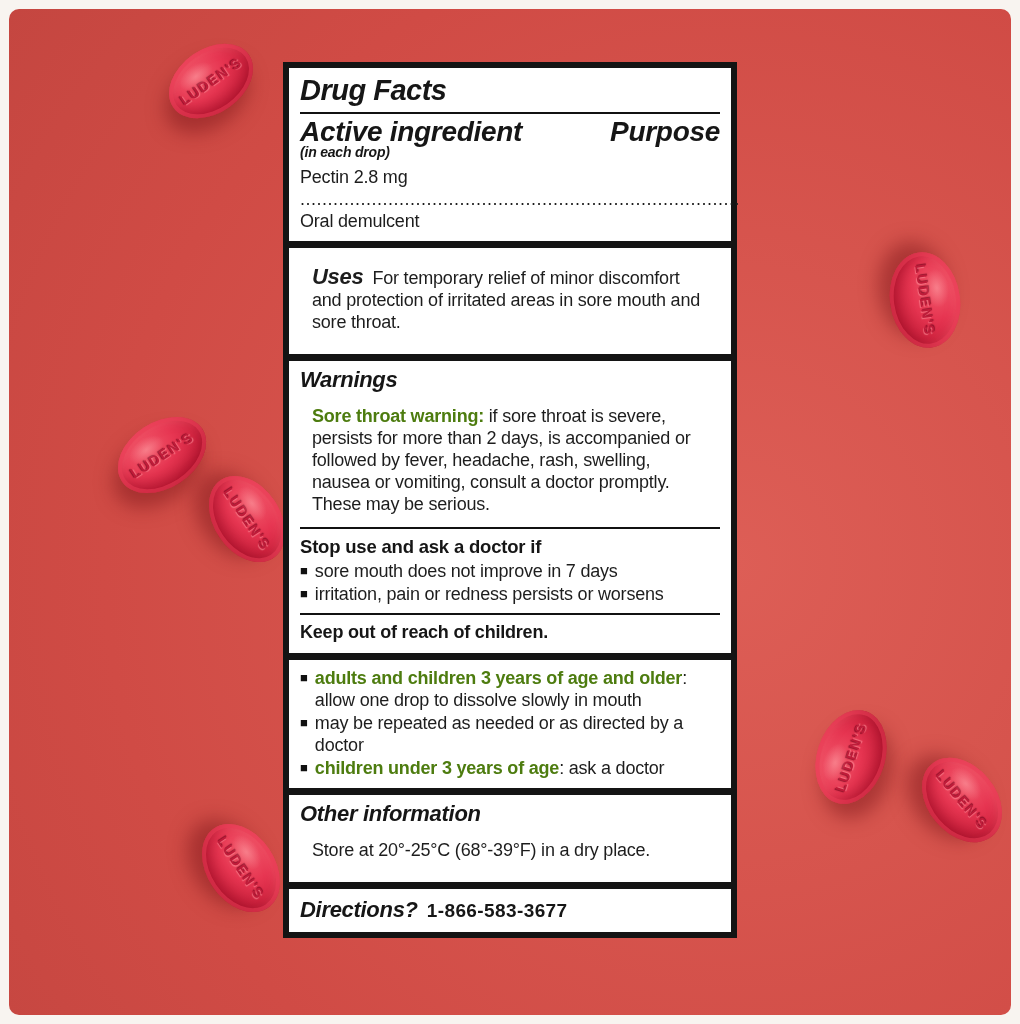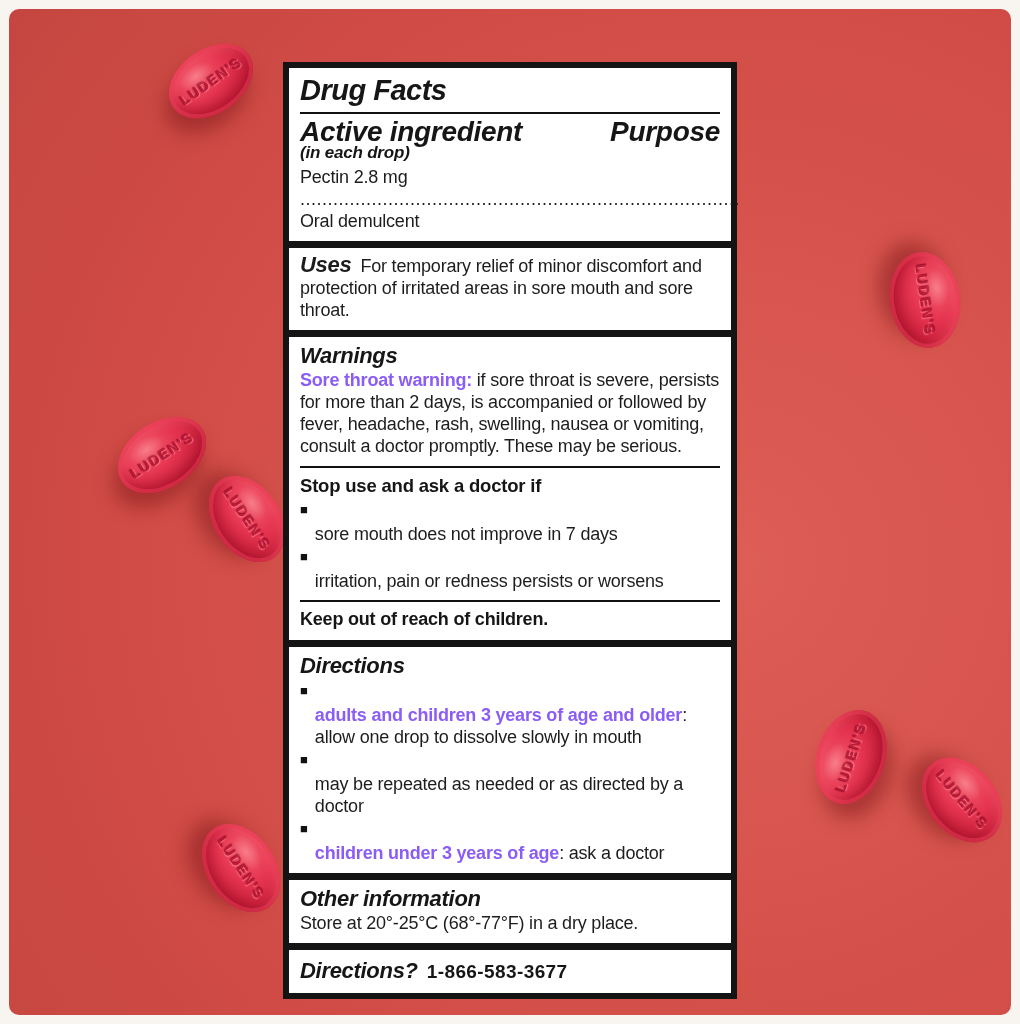--- a/index.html
+++ b/index.html
@@ -45,34 +45,34 @@
     position:absolute;left:274px;top:53px;width:454px;
     background:#141414;padding:6px;box-sizing:border-box;
     display:flex;flex-direction:column;gap:7px;
   }
   .sec{background:#ffffff;padding:6px 11px 9px 11px;box-sizing:border-box;}
   .rule{border-top:2px solid #111;margin:5px 0 6px 0;height:0;}
   .h-title{font-style:italic;font-weight:bold;font-size:29px;line-height:33px;letter-spacing:-0.5px;}
   .h-sec{font-style:italic;font-weight:bold;font-size:22px;line-height:26px;letter-spacing:-0.3px;display:block;}
   .h-inline{font-style:italic;font-weight:bold;font-size:22px;letter-spacing:-0.3px;margin-right:9px;}
   .txt{font-size:18px;line-height:22px;letter-spacing:-0.2px;color:#1d1d1d;}
-  .b{font-weight:bold;color:#8b5cf6;}
+  .b{font-weight:bold;color:#4d7c0f;}
   .row-ap{display:flex;justify-content:space-between;margin-top:5px;}
   .h-ap{font-style:italic;font-weight:bold;font-size:28px;line-height:23px;letter-spacing:-0.3px;}
-  .sub-drop{font-style:italic;font-weight:bold;font-size:17px;line-height:19px;letter-spacing:-0.2px;}
+  .sub-drop{font-style:italic;font-weight:bold;font-size:14px;line-height:19px;letter-spacing:-0.2px;}
   .pectin-row{display:flex;align-items:baseline;margin-top:4px;flex-direction:column;}
   .pectin-row .dots{flex:1;overflow:hidden;white-space:nowrap;letter-spacing:0.5px;}
   .b-row{display:flex;gap:7px;margin-top:1px;}
   .sq{font-size:13px;line-height:22px;flex:0 0 auto;color:#111;}
-  .b-row .txt{flex:1;margin-top:24px;}
+  .b-row .txt{flex:1;}
   .keep{font-weight:bold;font-size:18px;line-height:23px;letter-spacing:-0.2px;}
   .stop-h{font-weight:bold;font-size:18.5px;line-height:24px;letter-spacing:-0.2px;}
   .q-row{display:flex;align-items:baseline;gap:9px;padding-top:2px;}
   .q-phone{font-weight:bold;font-size:19px;letter-spacing:0.4px;}
-  p{margin:0;}
+  p{margin:12px;}
 </style>
 </head>
 <body>
 
 <div class="photo">
 
   <div class="drop d1">
       <span class="drop-text">LUDEN'S</span>
     </div>
   <div class="drop d2">
@@ -126,38 +126,37 @@
       </div>
       <div class="b-row">
         <span class="sq">■</span>
         <span class="txt">irritation, pain or redness persists or worsens</span>
       </div>
       <div class="rule" style="margin-top:8px;"></div>
       <div class="keep">Keep out of reach of children.</div>
     </div>
 
     <div class="sec">
-      <span class="h-sec">Directions</span>
       <div class="b-row">
         <span class="sq">■</span>
         <span class="txt"><span class="b">adults and children 3 years of age and older</span><span>: allow one drop to dissolve slowly in mouth</span></span>
       </div>
       <div class="b-row">
         <span class="sq">■</span>
         <span class="txt"><span>may be repeated as needed or as directed by a doctor</span></span>
       </div>
       <div class="b-row">
         <span class="sq">■</span>
         <span class="txt"><span class="b">children under 3 years of age</span><span>: ask a doctor</span></span>
       </div>
     </div>
 
     <div class="sec">
       <span class="h-sec">Other information</span>
-      <p class="txt">Store at 20°-25°C (68°-77°F) in a dry place.</p>
+      <p class="txt">Store at 20°-25°C (68°-39°F) in a dry place.</p>
     </div>
 
 
     <div class="sec">
       <div class="q-row">
         <span class="h-inline" style="margin-right:0;">Directions?</span>
         <span class="q-phone">1-866-583-3677</span>
       </div>
     </div>
 

